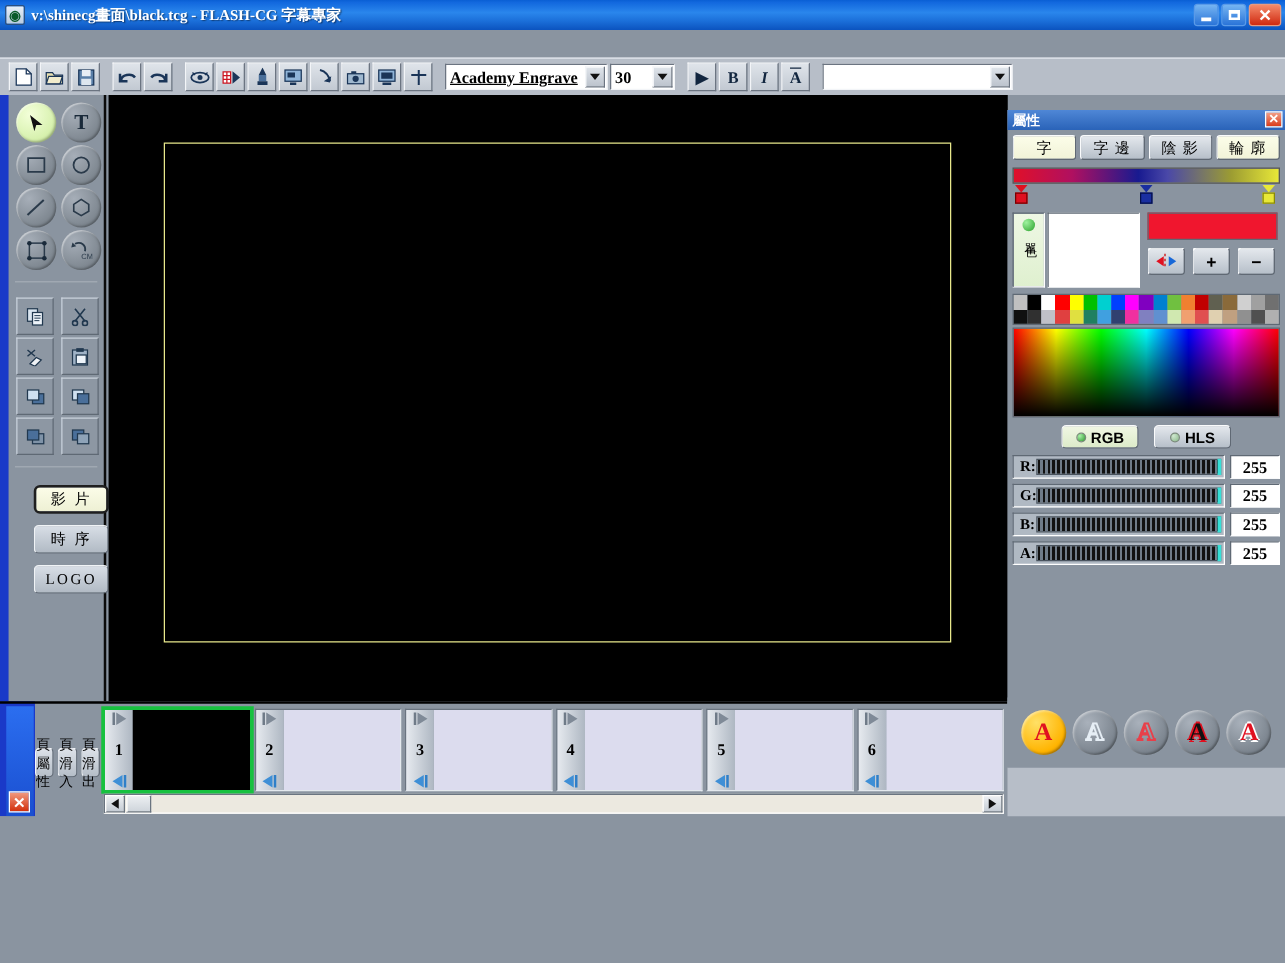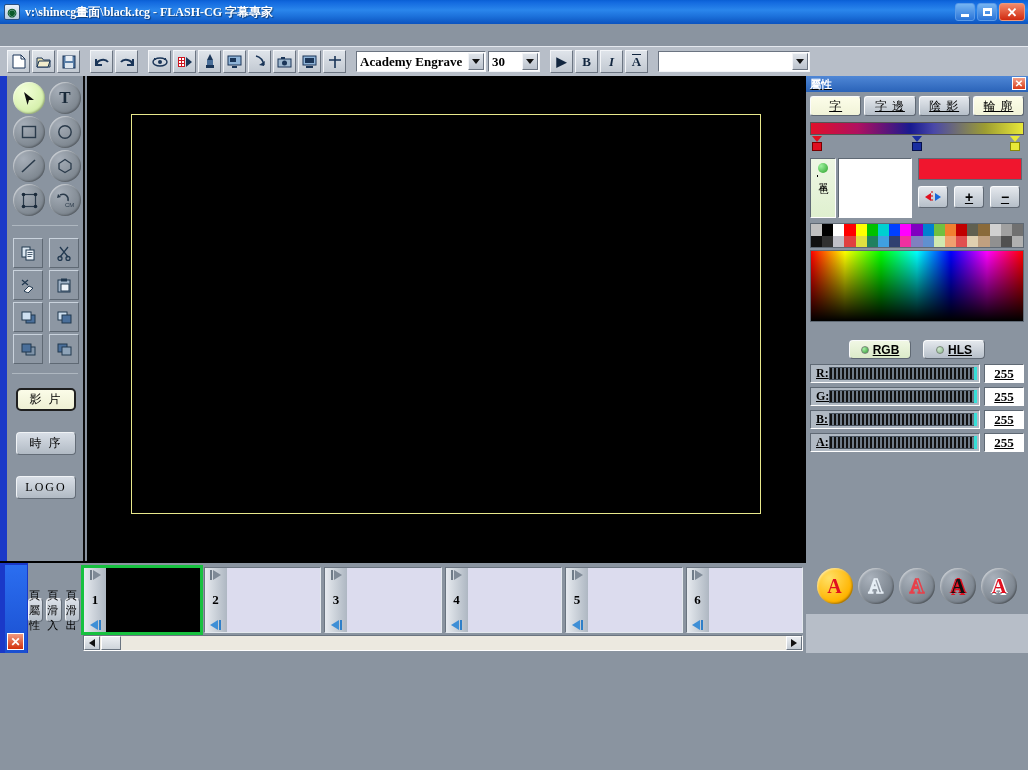--- a/index.html
+++ b/index.html
@@ -85,21 +85,21 @@
     display: flex; align-items: center; justify-content: center;
     color: #1a3558;
   }
   .tbtn svg { display:block; }
   .tb-sep { width: 6px; }
   .font-select {
     width: 130px; height: 21px; background: #fff;
     border: 1px solid; border-color: #6b7481 #f3f5f8 #f3f5f8 #6b7481;
     display: flex; align-items: center; position: relative;
     font-size: 13px; font-weight: bold; padding-left: 3px;
-    font-family: "Liberation Serif", serif; overflow: hidden; white-space: nowrap;
+    font-family: "Liberation Serif", serif; overflow: hidden; white-space: nowrap; text-decoration: underline;
   }
   .size-select {
     width: 52px; height: 21px; background: #fff;
     border: 1px solid; border-color: #6b7481 #f3f5f8 #f3f5f8 #6b7481;
     display: flex; align-items: center; position: relative;
     font-size: 13px; font-weight: bold; padding-left: 3px;
     font-family: "Liberation Serif", serif;
   }
   .drop-arrow {
     position: absolute; right: 1px; top: 1px; width: 16px; height: 17px;
@@ -163,21 +163,21 @@
     background: radial-gradient(circle at 35% 30%, #f3ffd9, #d3efa8 75%, #b7dc8a 100%);
   }
   .tool-sq {
     width: 30px; height: 30px;
     background: #8d97a3;
     border: 1px solid; border-color: #c9d2dc #5f6974 #5f6974 #c9d2dc;
     display: flex; align-items: center; justify-content: center;
     color: #21384f;
   }
   .divider-h { height: 1px; background: #6d7781; margin: 9px 5px 6px 5px; border-bottom: 1px solid #aeb7c0; }
-  .mode-btns { padding: 8px 0 0 9px; display: flex; flex-direction: column; gap: 21px; }
+  .mode-btns { padding: 8px 0 0 20px; display: flex; flex-direction: column; gap: 9px; }
   .mode-btn {
     width: 60px; height: 23px; border-radius: 4px;
     background: linear-gradient(to bottom,#d8dee6,#b1bac4);
     border: 1px solid; border-color: #f0f3f6 #636c77 #636c77 #f0f3f6;
     display: flex; align-items: center; justify-content: center;
     font-size: 12px; font-family: "Liberation Serif", serif; color: #000;
     letter-spacing: 2px;
   }
   .mode-btn.active {
     background: linear-gradient(to bottom,#fbfce8,#eef0d4);
@@ -272,23 +272,22 @@
   .scroll-thumb {
     width: 20px; height: 14px; margin-left: 1px;
     background: linear-gradient(to bottom,#eceff2,#cfd5db);
     border: 1px solid; border-color: #fff #6a7480 #6a7480 #fff;
   }
   .tri-sm-l { width:0;height:0;border-top:4px solid transparent;border-bottom:4px solid transparent;border-right:6px solid #111; }
   .tri-sm-r { width:0;height:0;border-top:4px solid transparent;border-bottom:4px solid transparent;border-left:6px solid #111; }
 
   
   .proppanel {
-    position: absolute; right: 0; top: 76px; width: 222px; height: 482px;
+    position: absolute; right: 0; top: 88px; width: 222px; height: 482px;
     background: #8a94a0;
-    text-decoration: underline;
   }
   .prop-title {
     height: 16px; width: 100%;
     background: linear-gradient(to bottom,#4f87d6,#2a63b8);
     display: flex; align-items: center; padding-left: 4px; position: relative;
   }
   .prop-title span { color:#fff; font-size: 11px; font-weight: bold; font-family:"Liberation Serif", serif; }
   .prop-close {
     position: absolute; right: 2px; top: 1px; width: 14px; height: 13px;
     background: linear-gradient(to bottom,#f2a18a,#d93a18);
@@ -382,21 +381,21 @@
   .palette div { width: 100%; height: 100%; }
 
   .spectrum {
     margin: 2px 4px 0 4px; height: 72px;
     border: 1px solid #5f6974;
     background:
       linear-gradient(to bottom, rgba(255,255,255,0) 0%, rgba(0,0,0,1) 100%),
       linear-gradient(to right, #f00 0%, #ff0 16%, #0f0 33%, #0ff 50%, #00f 66%, #f0f 83%, #f00 100%);
   }
 
-  .mode-radios { display: flex; gap: 12px; justify-content: center; margin-top: 18px; }
+  .mode-radios { display: flex; gap: 12px; justify-content: center; margin-top: 6px; }
   .radio-btn {
     width: 62px; height: 19px; border-radius: 4px;
     background: linear-gradient(to bottom,#e4e8ed,#b6bfc9);
     border: 1px solid; border-color: #fafbfc #606974 #606974 #fafbfc;
     display:flex;align-items:center;justify-content:center; gap:4px;
     font-size: 12px; font-weight: bold; font-family:"Liberation Sans", sans-serif;
   }
   .radio-btn.on { background: linear-gradient(to bottom,#f0f7e4,#dcebc9); }
   .rdot { width:8px;height:8px;border-radius:50%;background: radial-gradient(circle at 30% 30%,#cfe8cf,#8ab88a); border:1px solid #7a8a7a; }
   .radio-btn.on .rdot { background: radial-gradient(circle at 30% 30%,#a9f0a9,#2e9a2e); }

